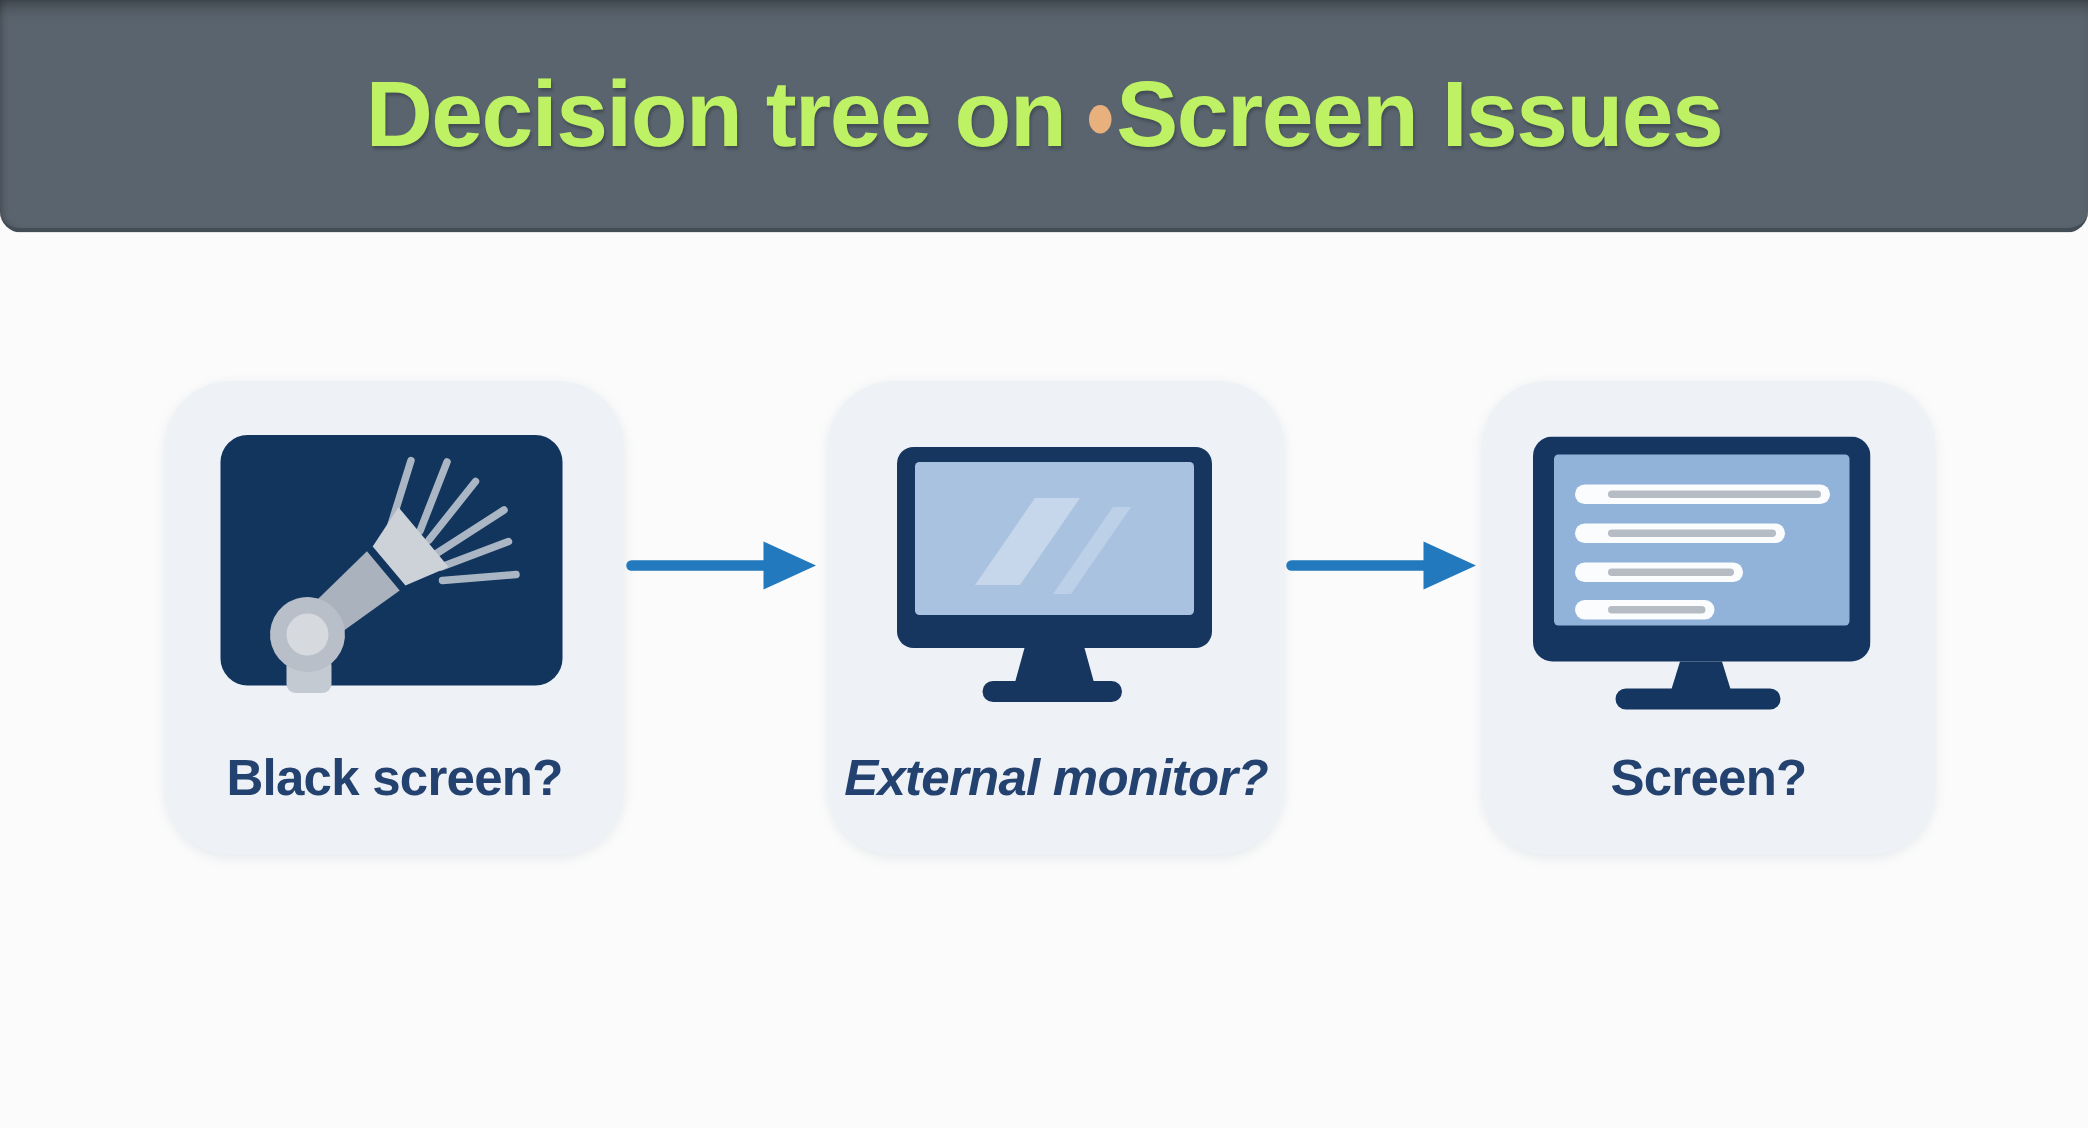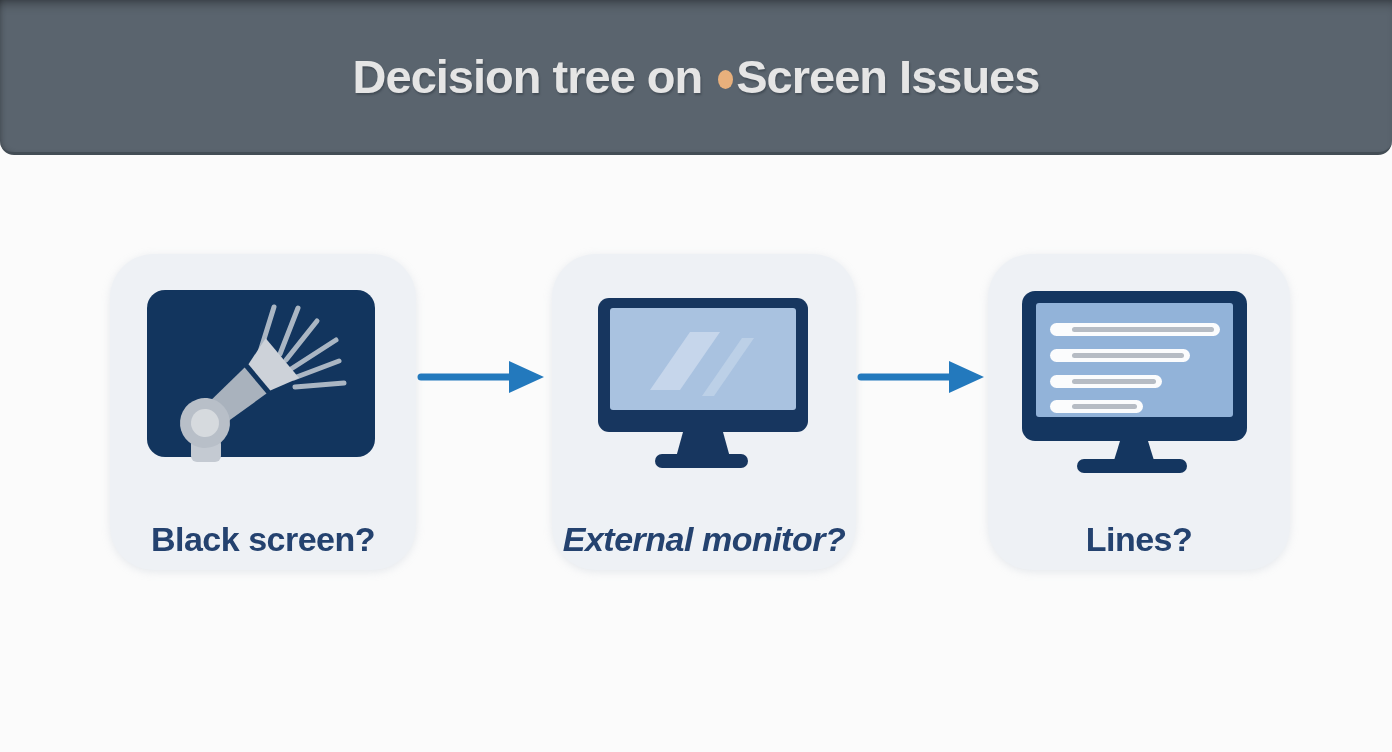--- a/index.html
+++ b/index.html
@@ -21,24 +21,24 @@
     border-radius: 0 0 14px 14px;
     box-shadow: inset 0 10px 12px -8px rgba(0,0,0,0.45),
                 inset 4px 0 6px -4px rgba(0,0,0,0.30);
     display: flex;
     align-items: center;
     justify-content: center;
   }
   .title {
     display: flex;
     align-items: center;
-    font-size: 47px;
+    font-size: 62px;
     font-weight: bold;
     letter-spacing: -1px;
-    color: #e5e5e5;
+    color: #bef264;
     text-shadow: 1px 2px 2px rgba(25,34,42,0.35);
     white-space: pre;
   }
   .title-dot {
     display: inline-block;
     width: 15px; height: 19px;
     border-radius: 50%;
     background: #e8b07c;
     margin: 6px 3px 0 16px;
   }
@@ -58,21 +58,20 @@
 
   .card-label {
     position: absolute;
     left: 0; top: 500px;
     width: 100%;
     text-align: center;
     font-size: 34px;
     font-weight: bold;
     color: #24426f;
     letter-spacing: -0.5px;
-    margin-top: 20px;
   }
   .card .card-label { top: 500px; }
   
   .card > .card-label { top: 246px; }
 
   .icon-wrap { position: absolute; }
   .dark-screen {
     position: absolute;
     left: 37px; top: 36px;
     width: 228px; height: 167px;
@@ -166,16 +165,16 @@
         <g fill="#b6bcc4">
           <rect x="50" y="36" width="142" height="5" rx="2.5"></rect>
           <rect x="50" y="62" width="112" height="5" rx="2.5"></rect>
           <rect x="50" y="88" width="84" height="5" rx="2.5"></rect>
           <rect x="50" y="113" width="65" height="5" rx="2.5"></rect>
         </g>
         <polygon points="98,150 126,150 134,176 90,176" fill="#143660"></polygon>
         <rect x="55" y="168" width="110" height="14" rx="7" fill="#143660"></rect>
       </svg>
     </div>
-    <div class="card-label">Lines?</div>
+    <div class="card-label">Screen?</div>
   </section>
 
 </div>
 
 </body></html>

